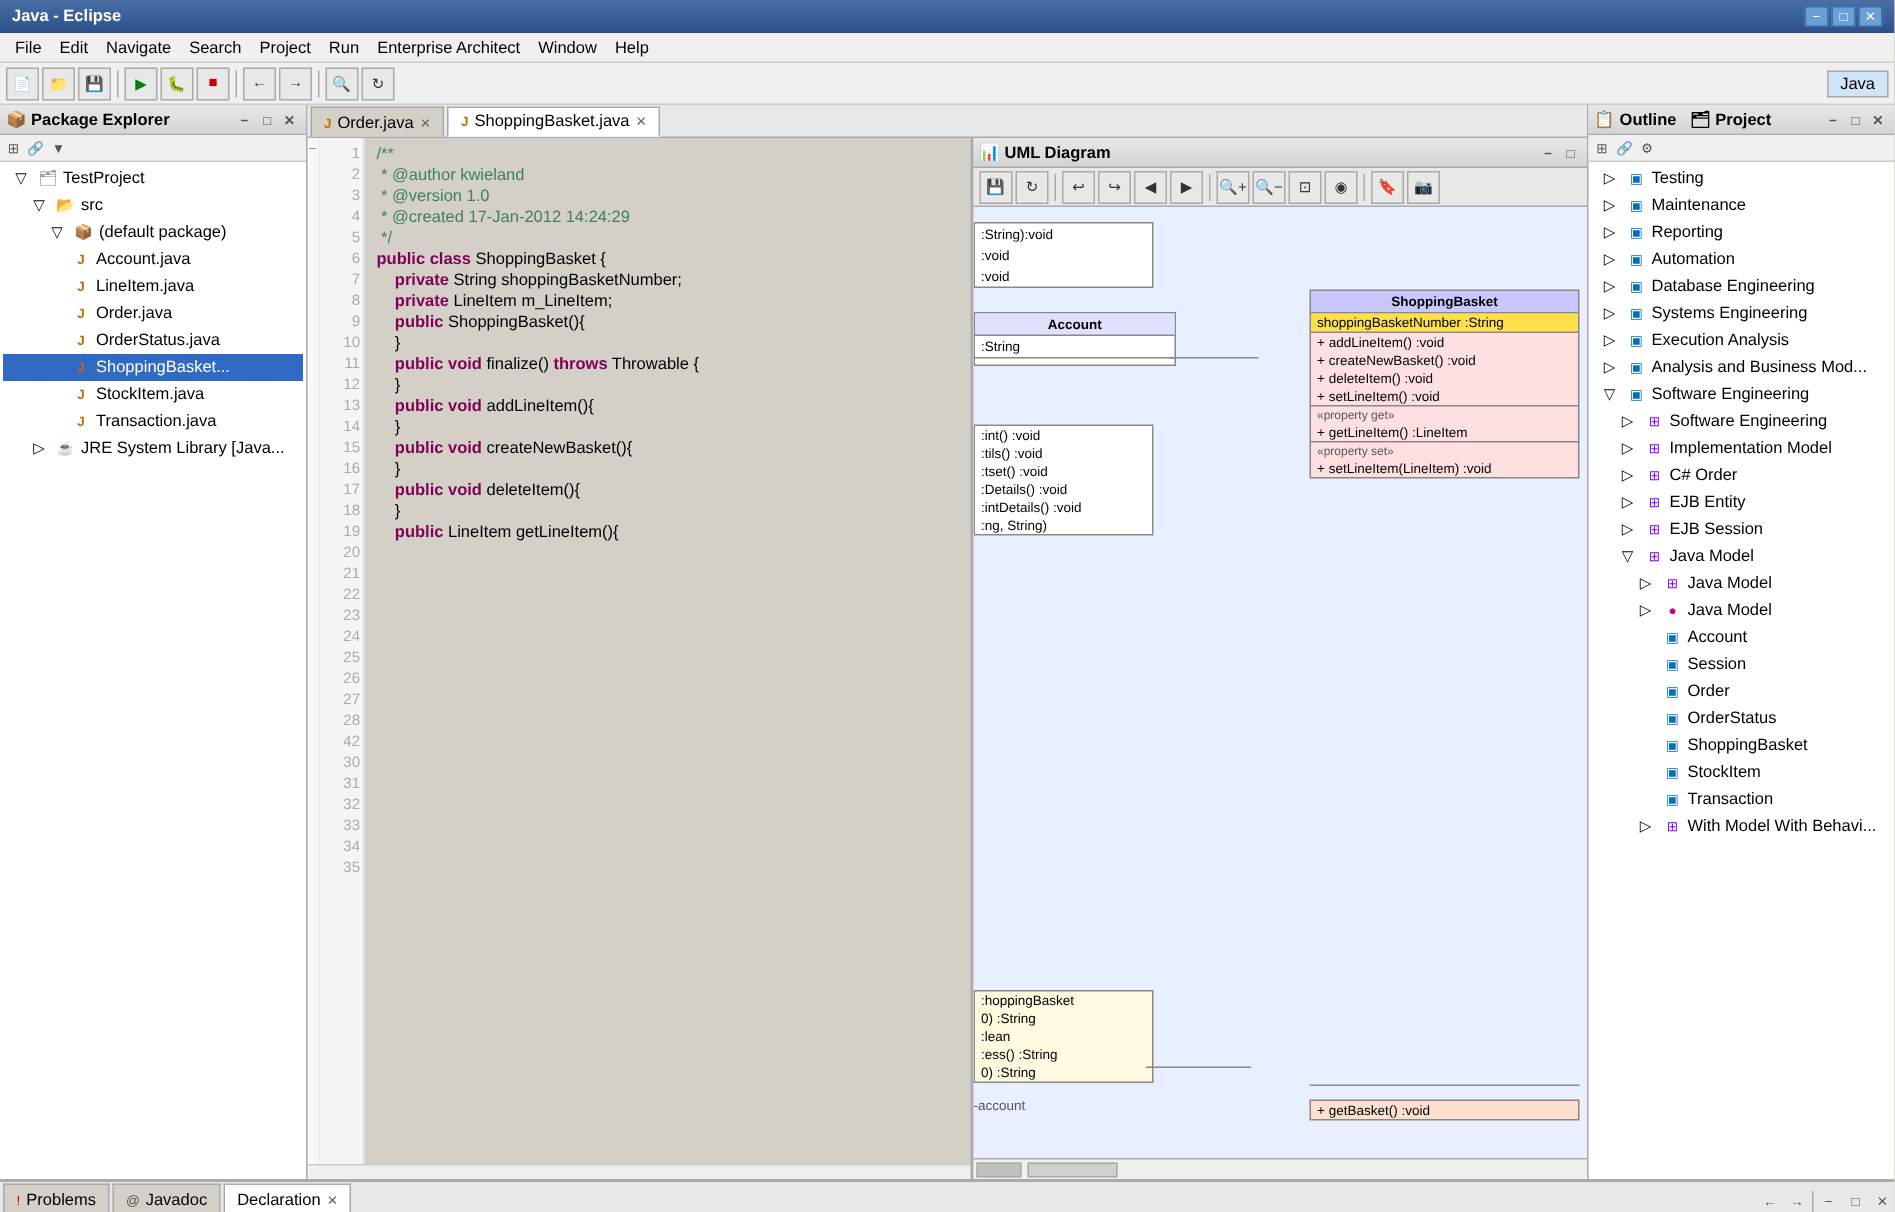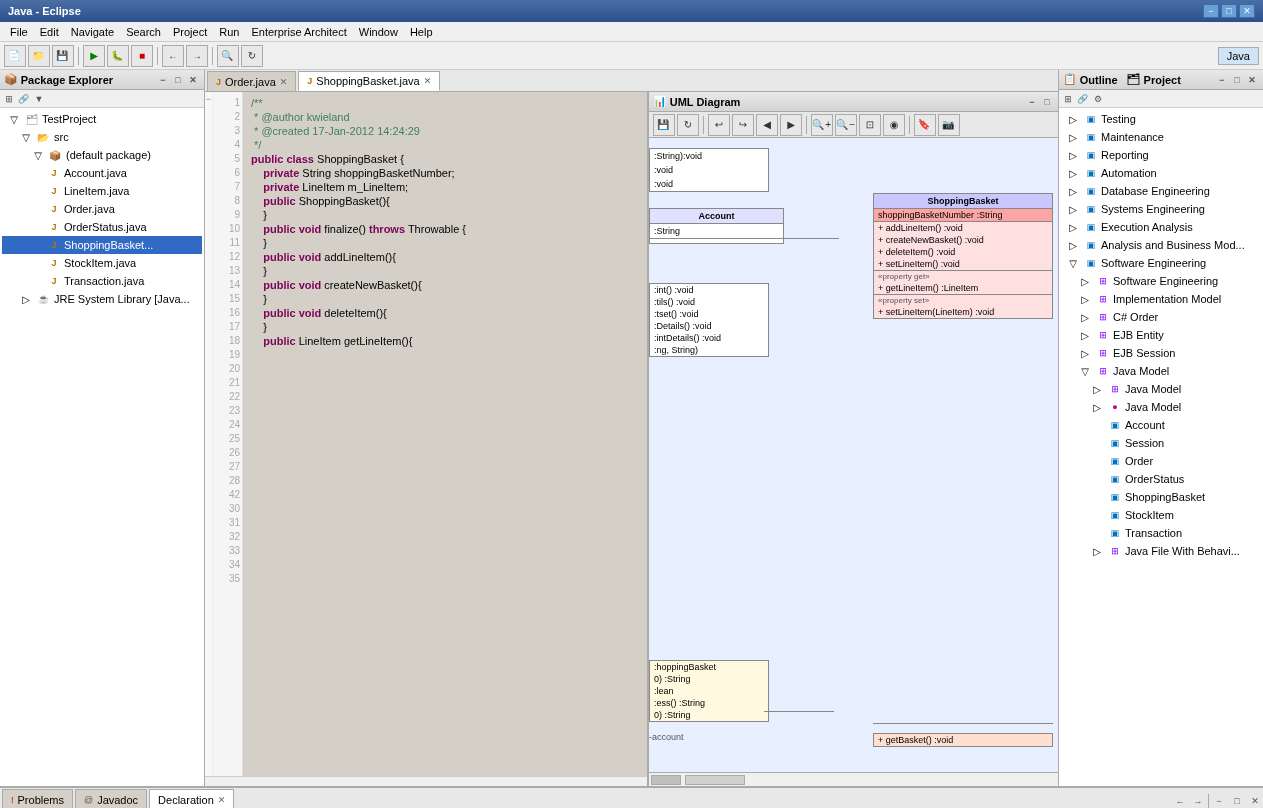--- a/index.html
+++ b/index.html
@@ -269,20 +269,21 @@
               <div>30</div>
             <div>31</div>
               <div>32</div>
               <div>33</div>
               <div>34</div>
               <div>35</div>
           </div>
           <div class="code-area">
             <div class="code-line"><span class="cm">/**</span></div>
             <div class="code-line"><span class="cm"> * @author kwieland</span></div>
+            <div class="code-line"><span class="cm"> * @version 1.0</span></div>
             <div class="code-line"><span class="cm"> * @created 17-Jan-2012 14:24:29</span></div>
             <div class="code-line"><span class="cm"> */</span></div>
             <div class="code-line"><span class="kw">public class</span> ShoppingBasket {</div>
             <div class="code-line"></div>
             <div class="code-line">    <span class="kw">private</span> String shoppingBasketNumber;</div>
             <div class="code-line">    <span class="kw">private</span> LineItem m_LineItem;</div>
             <div class="code-line"></div>
             <div class="code-line">    <span class="kw">public</span> ShoppingBasket(){</div>
             <div class="code-line"></div>
             <div class="code-line">    }</div>
@@ -361,21 +362,21 @@
             <div style="padding:1px 4px;">:Details() :void</div>
             <div style="padding:1px 4px;">:intDetails() :void</div>
             <div style="padding:1px 4px;">:ng, String)</div>
           </div>
 
           <div style="position:absolute; left:130px; top:100px; width:60px; height:1px; background:#888;"></div>
           <div style="position:absolute; right:5px; top:85px; width:30px; font-size:9px; color:#555;">-basket</div>
 
           <div class="uml-class2" style="right:5px; top:55px; width:180px;">
             <div class="uml-class2-header">ShoppingBasket</div>
-            <div style="padding:1px 4px; font-size:9px; background:#fca5a5;">shoppingBasketNumber :String</div>
+            <div style="padding:1px 4px; font-size:9px; background:#fde047;">shoppingBasketNumber :String</div>
             <div style="border-top:1px solid #888; padding:1px 4px; font-size:9px;">+ addLineItem() :void</div>
             <div style="padding:1px 4px; font-size:9px;">+ createNewBasket() :void</div>
             <div style="padding:1px 4px; font-size:9px;">+ deleteItem() :void</div>
             <div style="padding:1px 4px; font-size:9px;">+ setLineItem() :void</div>
             <div style="border-top:1px solid #888; padding:1px 4px; font-size:8px; color:#555;">«property get»</div>
             <div style="padding:1px 4px; font-size:9px;">+ getLineItem() :LineItem</div>
             <div style="border-top:1px solid #888; padding:1px 4px; font-size:8px; color:#555;">«property set»</div>
             <div style="padding:1px 4px; font-size:9px;">+ setLineItem(LineItem) :void</div>
           </div>
 
@@ -568,21 +569,21 @@
       <div class="tree-item">
         <span class="tree-indent" style="width:28px;"></span>
         <span class="tree-icon" style="font-size:9px;"> </span>
         <span class="tree-icon" style="font-size:9px; color:#0070c0;">▣</span>
         <span class="tree-label">Transaction</span>
       </div>
       <div class="tree-item">
         <span class="tree-indent" style="width:28px;"></span>
         <span class="tree-icon">▷</span>
         <span class="tree-icon" style="font-size:9px; color:#8000ff;">⊞</span>
-        <span class="tree-label">Java File With Behavi...</span>
+        <span class="tree-label">With Model With Behavi...</span>
       </div>
     </div>
   </div>
 
 </div>
 
 <div class="bottom-area">
   <div class="bottom-tabs">
     <div class="bottom-tab">
       <span style="color:#c00; font-size:9px;">!</span>

